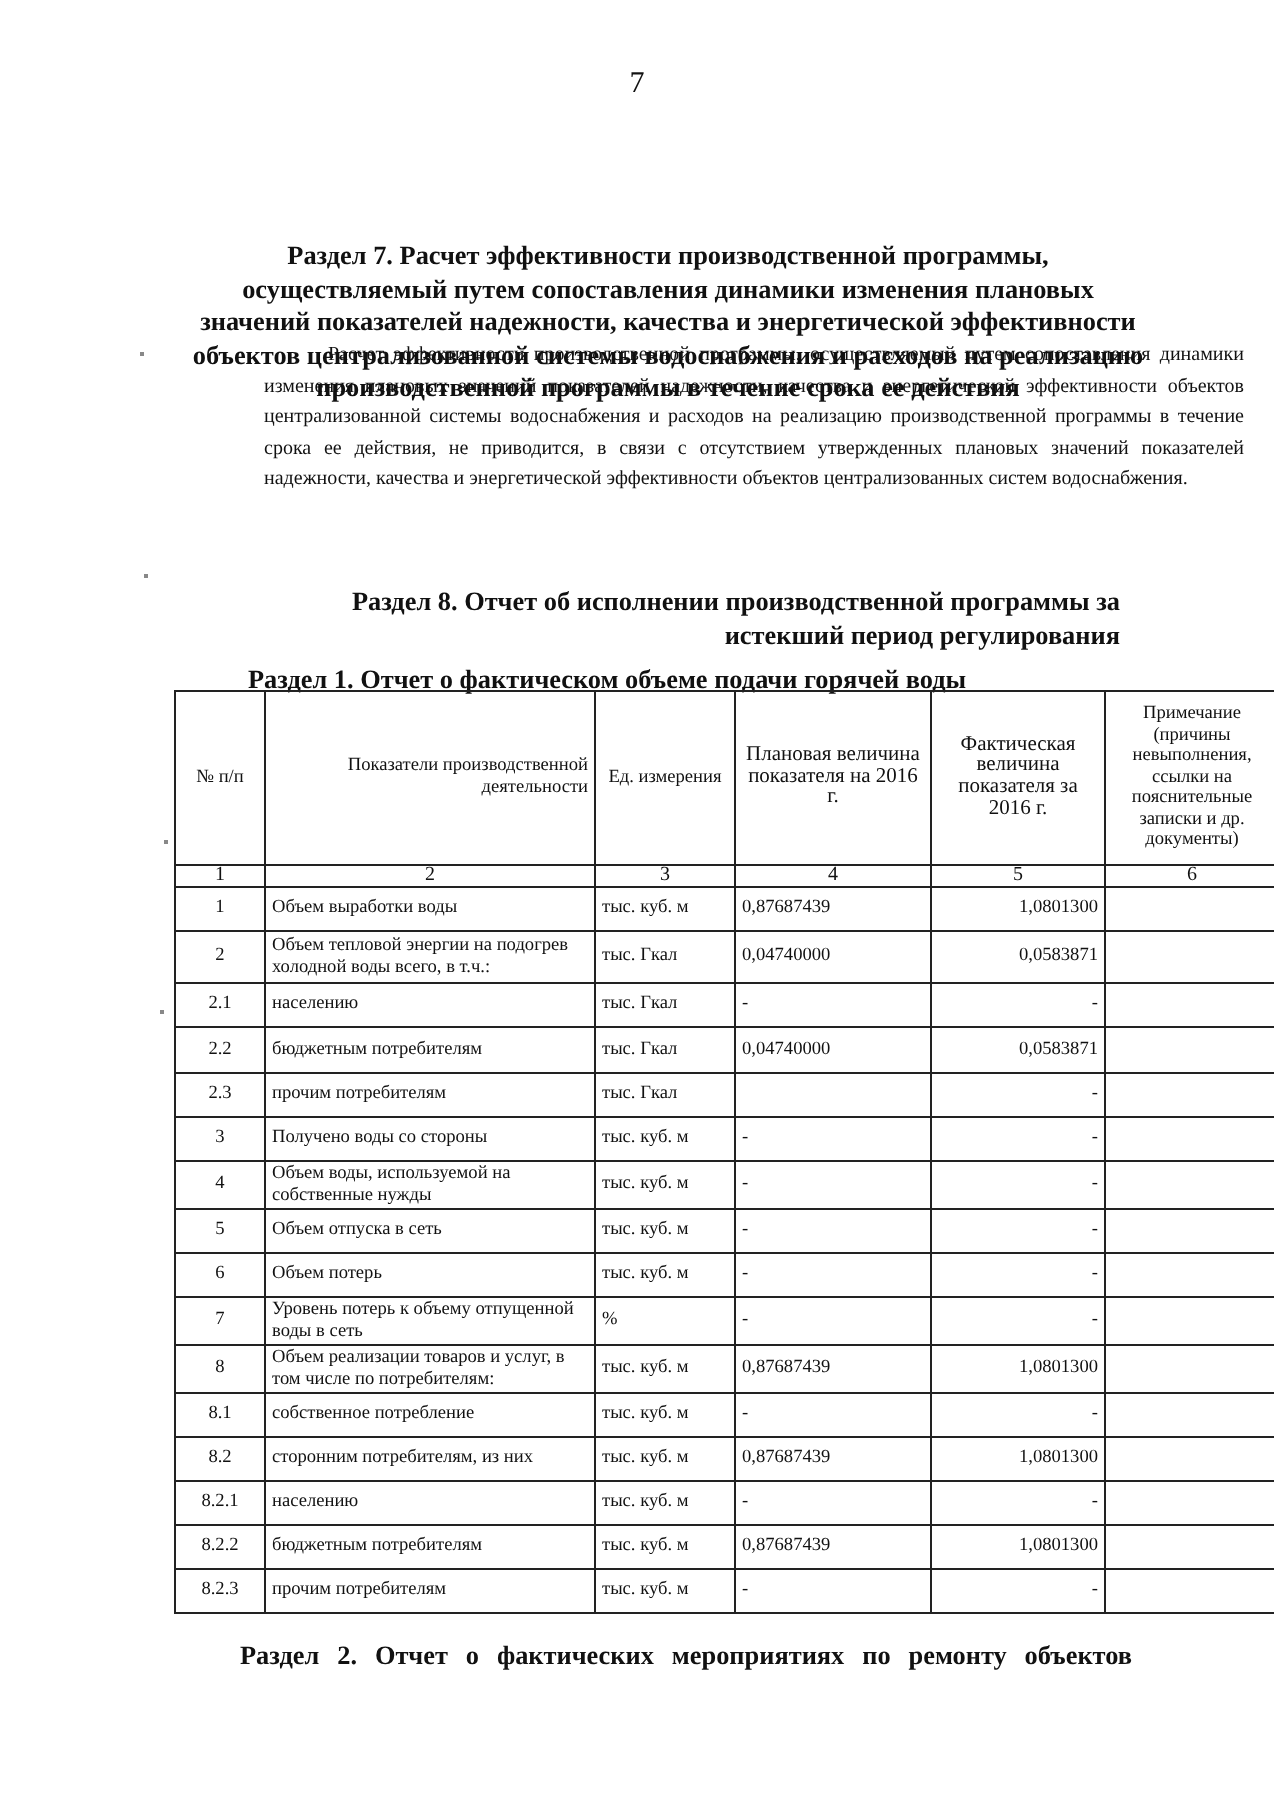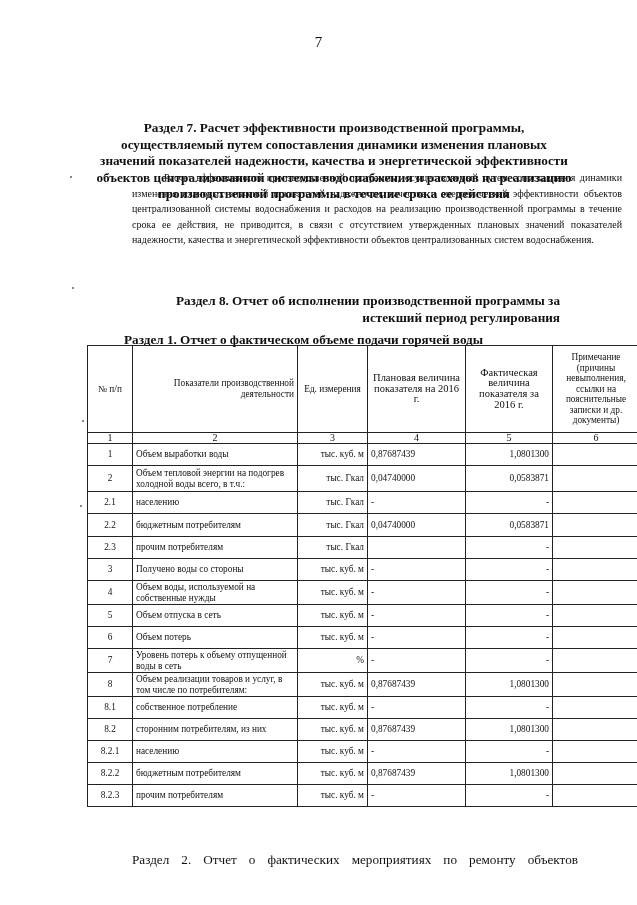--- a/index.html
+++ b/index.html
@@ -30,34 +30,34 @@
     position: absolute; top: 345px; left: 87px; width: 510px;
     border-collapse: collapse; table-layout: fixed;
     font-size: 9.3px; line-height: 10.6px;
   }
   table.report td, table.report th {
     border: 1px solid #222; padding: 0 3px; vertical-align: middle;
     font-weight: normal;
   }
   .c1 { width: 38px; text-align: center; }
   .c2 { width: 158px; text-align: left; }
-  .c3 { width: 63px; text-align: right; }
+  .c3 { width: 63px; text-align: left; }
   .c4 { width: 91px; text-align: left; }
   .c5 { width: 80px; text-align: right; }
   .c6 { width: 80px; text-align: center; }
   thead tr.hdr th { height: 86px; text-align: center; }
   thead tr.nums td { height: 10px; font-size: 10px; text-align: center; line-height: 10px; }
   .num-big { font-size: 10.5px; font-family: Liberation Serif, serif; }
   tbody td { height: 21px; }
   td.indent { padding-left: 22px; }
   td.unit-top { vertical-align: top; padding-top: 1px; }
   .h2 {
-    position: absolute; top: 820px; left: 132px; width: 446px;
-    font-weight: normal; font-size: 13.2px; text-align: justify;
-    text-align-last: justify; line-height: 16px; margin-top: 32px;
+    position: absolute; top: 820px; left: 120px; width: 446px;
+    font-weight: bold; font-size: 13.2px; text-align: justify;
+    text-align-last: justify; line-height: 16px;
   }
   .mark { position: absolute; width: 2px; height: 2px; background: #888; }
 </style>
 </head>
 <body>
 
 <div class="page-num">7</div>
 
 <div class="h7">Раздел 7. Расчет эффективности производственной программы, осуществляемый путем сопоставления динамики изменения плановых значений показателей надежности, качества и энергетической эффективности объектов централизованной системы водоснабжения и расходов на реализацию производственной программы в течение срока ее действия</div>
 

